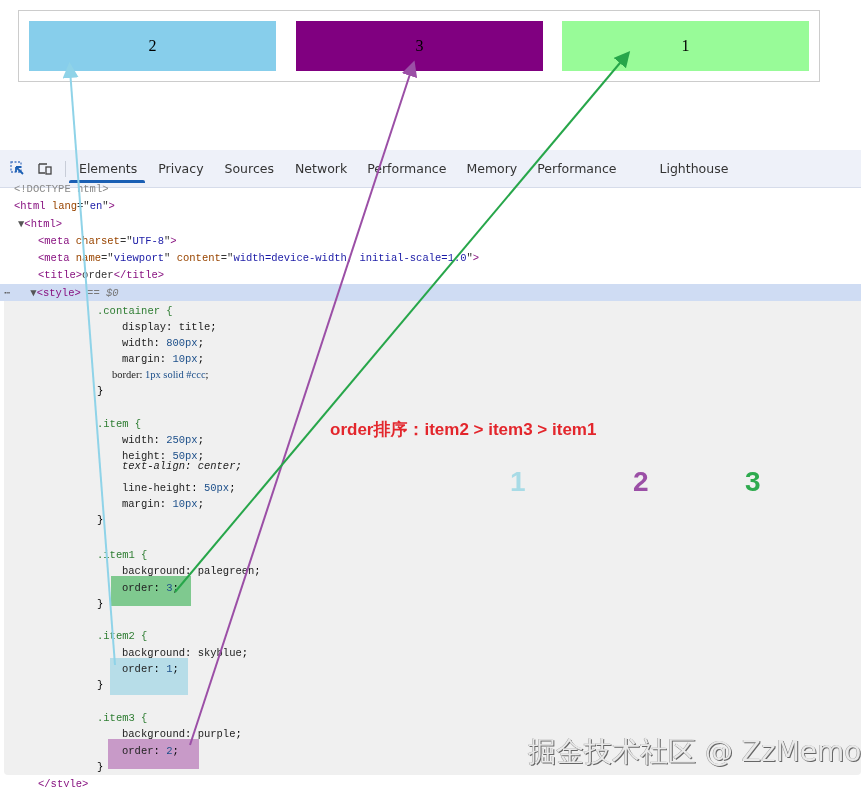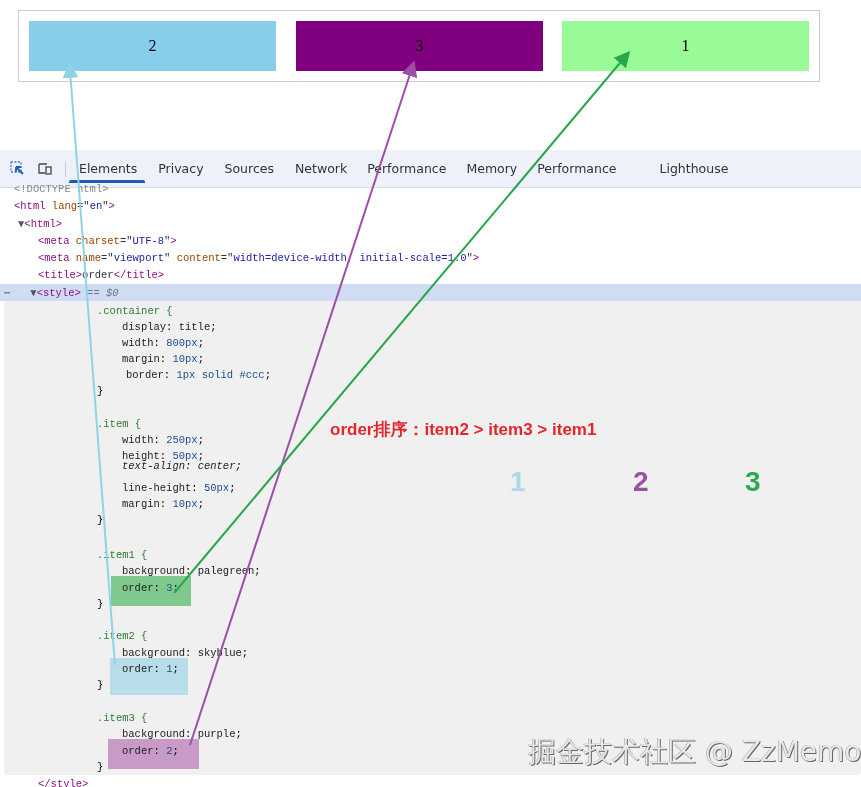--- a/index.html
+++ b/index.html
@@ -130,21 +130,21 @@
   <div class="dom-line" style="left:38px;top:71px;"><span class="tag">&lt;meta </span><span class="attr-name">name</span><span class="tag-plain">="</span><span class="attr-val">viewport</span><span class="tag-plain">" </span><span class="attr-name">content</span><span class="tag-plain">="</span><span class="attr-val">width=device-width, initial-scale=1.0</span><span class="tag-plain">"</span><span class="tag">&gt;</span></div>
 
   <div class="dom-line" style="left:38px;top:88px;"><span class="tag">&lt;title&gt;</span><span class="tag-plain">order</span><span class="tag">&lt;/title&gt;</span></div>
 
   <div class="dom-line" style="left:4px;top:106px;"><span style="color:#555">⋯</span><span style="display:inline-block;width:20px;"></span><span style="color:#555">▼</span><span class="tag">&lt;</span><span class="tag">style</span><span class="tag">&gt;</span> <span style="color:#777;font-style:italic;">== $0</span></div>
 
   <div class="dom-line css-sel" style="left:97px;top:124px;">.container {</div>
   <div class="dom-line" style="left:122px;top:140px;"><span class="css-prop">display</span>: <span class="css-str">title</span>;</div>
   <div class="dom-line" style="left:122px;top:156px;"><span class="css-prop">width</span>: <span class="css-num">800px</span>;</div>
   <div class="dom-line" style="left:122px;top:172px;"><span class="css-prop">margin</span>: <span class="css-num">10px</span>;</div>
-  <div class="dom-line" style="left:126px;top:188px;"><span class="css-prop">border</span>: <span class="css-num">1px solid #ccc</span>;</div>
+  <div class="dom-line" style="left:112px;top:188px;font-family:Liberation Serif, serif;"><span class="css-prop">border</span>: <span class="css-num">1px solid #ccc</span>;</div>
   <div class="dom-line" style="left:97px;top:204px;">}</div>
 
   <div class="dom-line css-sel" style="left:97px;top:237px;">.item {</div>
   <div class="dom-line" style="left:122px;top:253px;"><span class="css-prop">width</span>: <span class="css-num">250px</span>;</div>
   <div class="dom-line" style="left:122px;top:269px;"><span class="css-prop">height</span>: <span class="css-num">50px</span>;</div>
   <div class="dom-line" style="left:122px;top:279px;font-style:italic;"><span class="css-prop">text-align</span>: <span class="css-str">center</span>;</div>
   <div class="dom-line" style="left:122px;top:301px;"><span class="css-prop">line-height</span>: <span class="css-num">50px</span>;</div>
   <div class="dom-line" style="left:122px;top:317px;"><span class="css-prop">margin</span>: <span class="css-num">10px</span>;</div>
   <div class="dom-line" style="left:97px;top:333px;">}</div>
 

